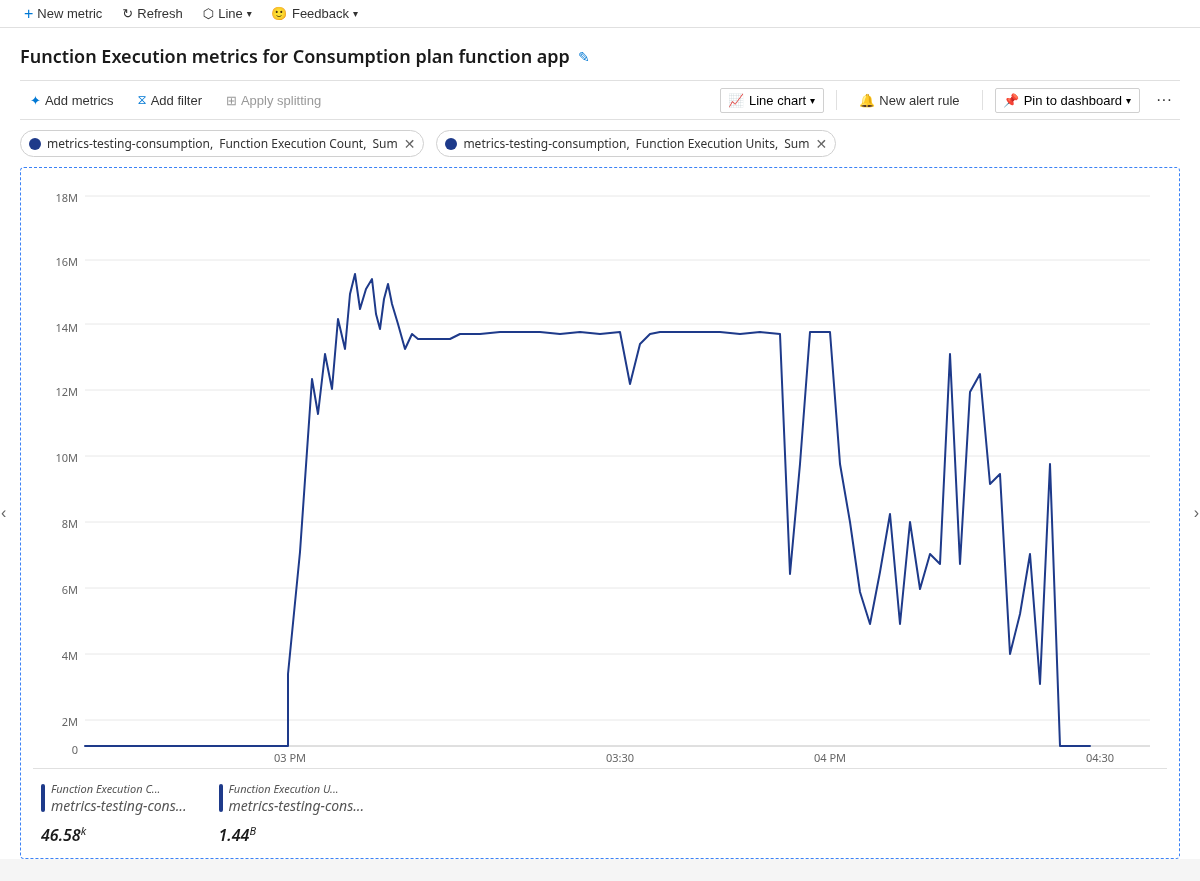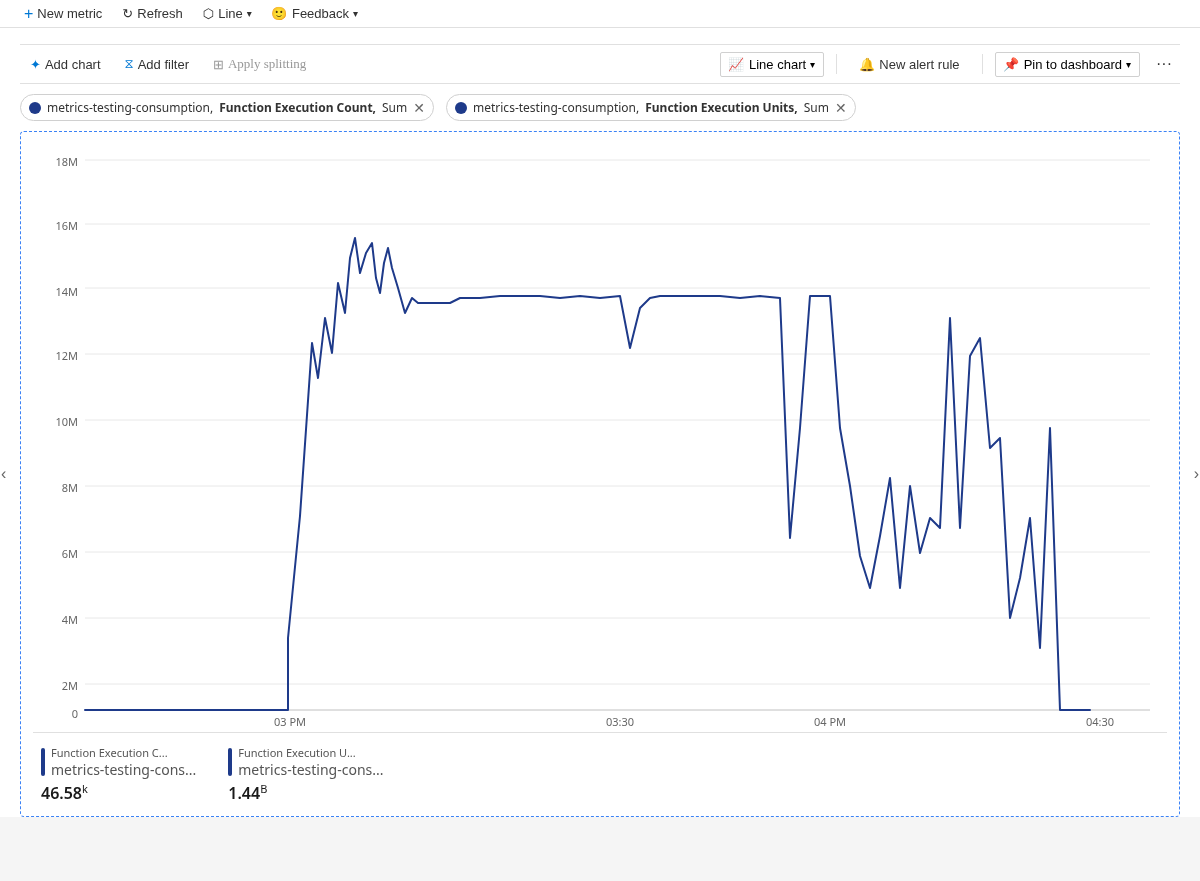--- a/index.html
+++ b/index.html
@@ -59,21 +59,21 @@
     .metric-tags { display: flex; gap: 12px; margin-bottom: 10px; flex-wrap: wrap; }
     .metric-tag {
       display: flex; align-items: center; gap: 6px; padding: 4px 8px;
       border: 1px solid #d0d0d0; border-radius: 16px; background: #fff; font-size: 12px;
     }
     .metric-tag-icon { width: 12px; height: 12px; background: #1e3a8a; border-radius: 50%; display: inline-block; }
     .metric-tag-close {
       cursor: pointer; color: #666; font-size: 14px; line-height: 1;
       background: none; border: none; padding: 0;
     }
-    .metric-tag-name { font-weight: 700; text-align: center; }
+    .metric-tag-name { font-weight: 400; text-align: center; }
     
     .chart-container {
       border: 1.5px dashed #3b82f6; border-radius: 4px; padding: 16px 12px 0 12px;
       position: relative; margin-bottom: 10px; background: #fff;
     }
     
     .chart-area { position: relative; height: 580px; width: 100%; }
     .chart-svg { width: 100%; height: 100%; }
     
     .nav-arrow-left {
@@ -82,21 +82,21 @@
     }
     .nav-arrow-right {
       position: absolute; right: -20px; top: 50%; transform: translateY(-50%);
       background: none; border: none; cursor: pointer; font-size: 16px; color: #666; z-index: 10;
     }
     
     .legend-area {
       display: flex; gap: 32px; padding: 12px 8px 12px 8px;
       border-top: 1px solid #e0e0e0; margin-top: 4px;
     }
-    .legend-item { display: flex; flex-direction: column; gap: 2px; }
+    .legend-item { display: flex; flex-direction: column; gap: 8px; font-style: italic; }
     .legend-item-header { display: flex; align-items: center; gap: 6px; }
     .legend-color-bar { width: 4px; height: 28px; background: #1e3a8a; border-radius: 2px; }
     .legend-label { font-size: 11px; color: #555; max-width: 120px; white-space: nowrap; overflow: hidden; text-overflow: ellipsis; }
     .legend-sub { font-size: 14px; color: #555; }
     .legend-value { font-size: 16px; font-weight: 600; color: #1a1a1a; }
     .legend-value sup { font-size: 11px; font-weight: 400; }
   </style>
 </head>
 <body>
 
@@ -117,34 +117,38 @@
     </button>
     <button class="top-bar-btn">
       <span>🙂</span>
       <span>Feedback</span>
       <span style="font-size:10px;">▾</span>
     </button>
   </div>
 </div>
 
 <div class="page-container">
+  <div class="page-title-row">
+    <span class="page-title">Function Execution metrics for Consumption plan function app</span>
+    <span class="edit-icon">✎</span>
+  </div>
 
   <div class="toolbar">
     <div class="toolbar-left">
       <button class="toolbar-btn">
         <span style="color:#0078d4;">✦</span>
-        <span>Add chart</span>
+        <span>Add metrics</span>
       </button>
       <button class="toolbar-btn">
         <span style="color:#0078d4;">⧖</span>
         <span>Add filter</span>
       </button>
       <button class="toolbar-btn">
         <span style="color:#999;">⊞</span>
-        <span style="color:#999;font-family:Liberation Serif, serif;">Apply splitting</span>
+        <span style="color:#999;">Apply splitting</span>
       </button>
     </div>
     <div class="toolbar-right">
       <button class="chart-type-btn">
         <span style="color:#0078d4;">📈</span>
         <span>Line chart</span>
         <span style="font-size:10px;">▾</span>
       </button>
       <div class="toolbar-divider"></div>
       <button class="alert-btn">

